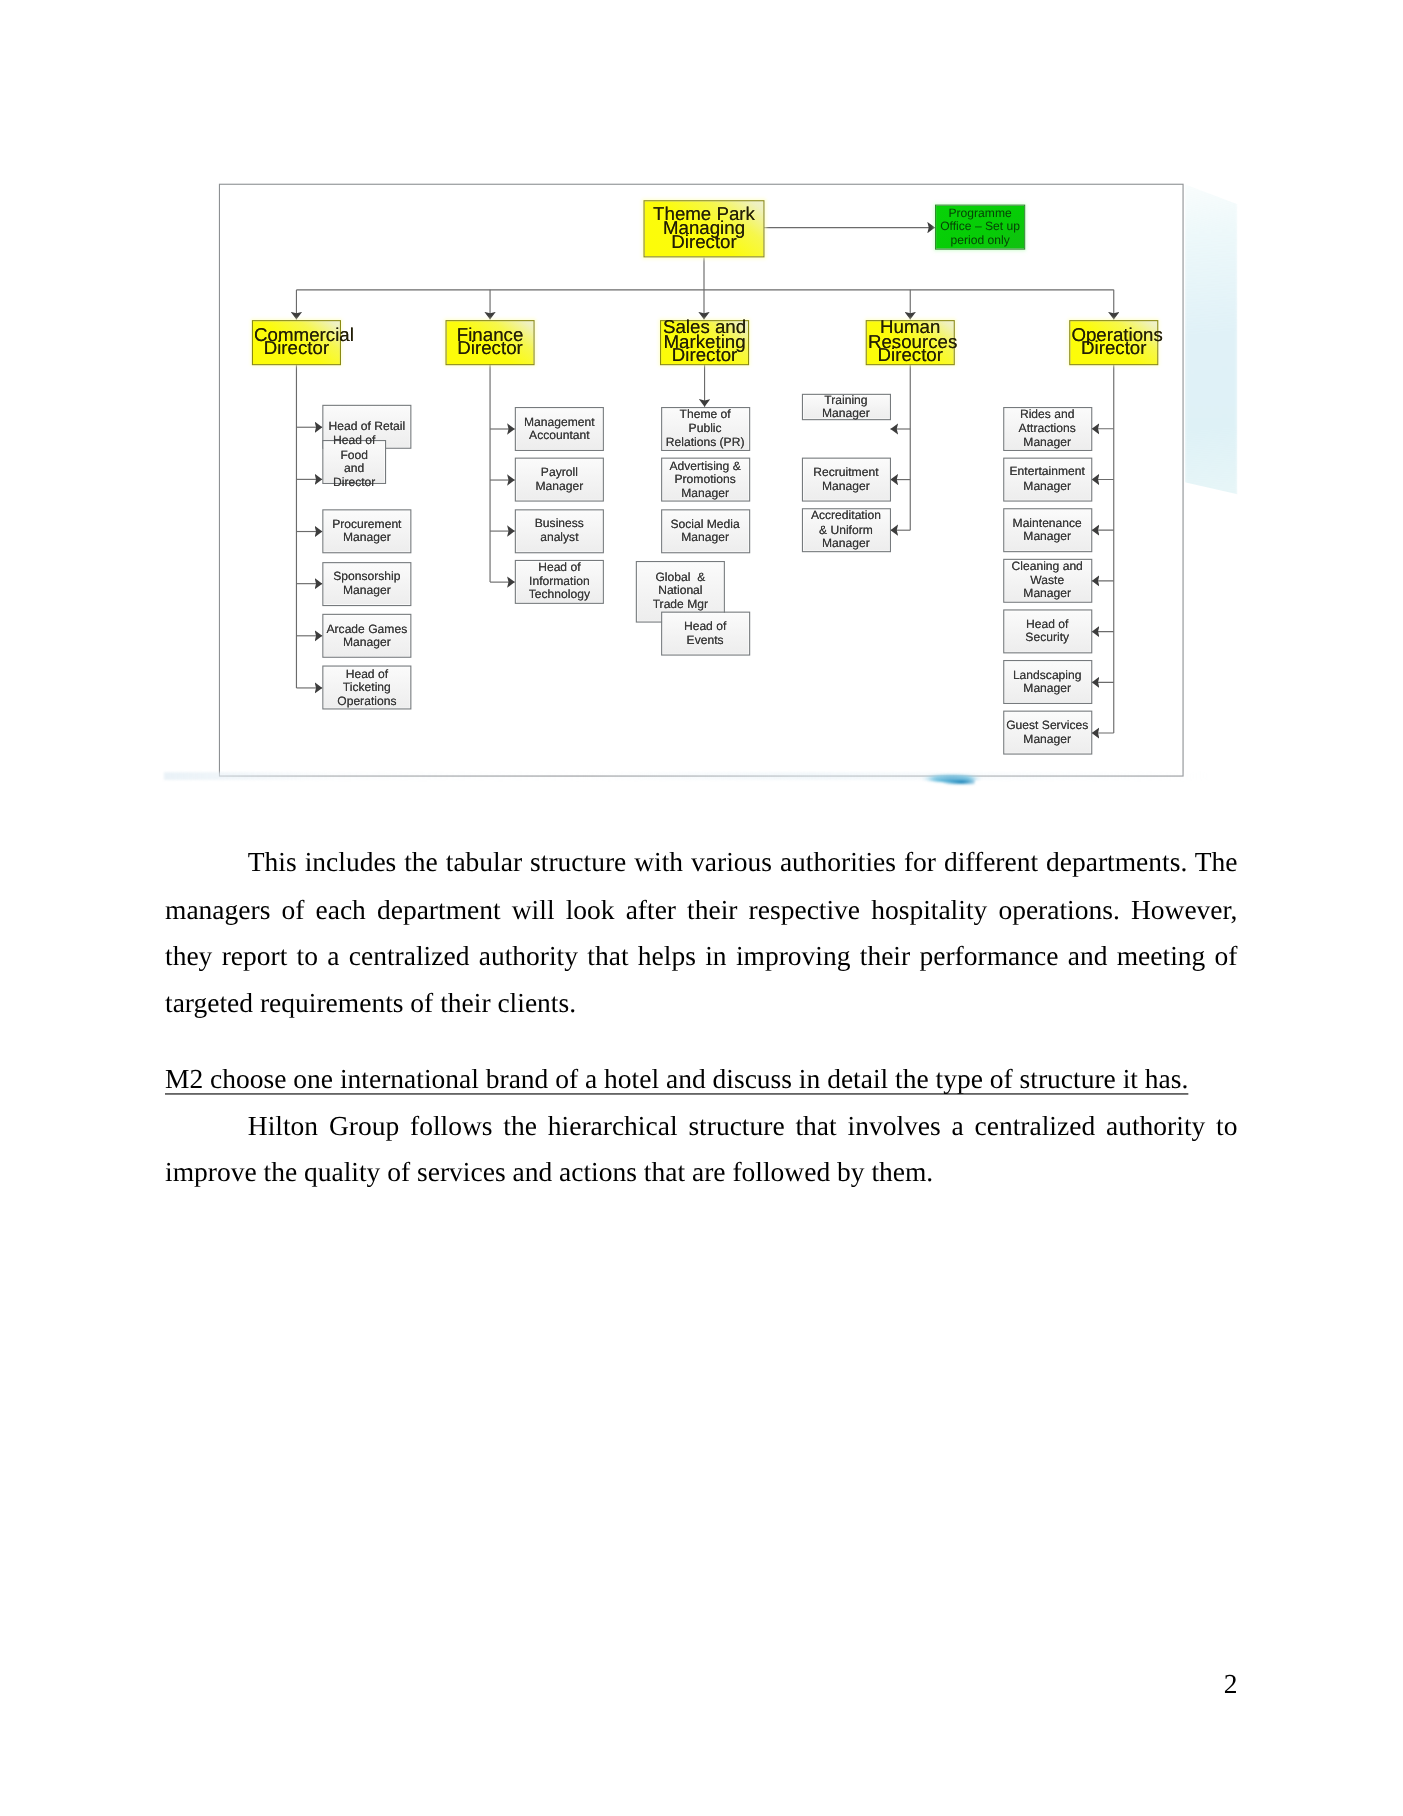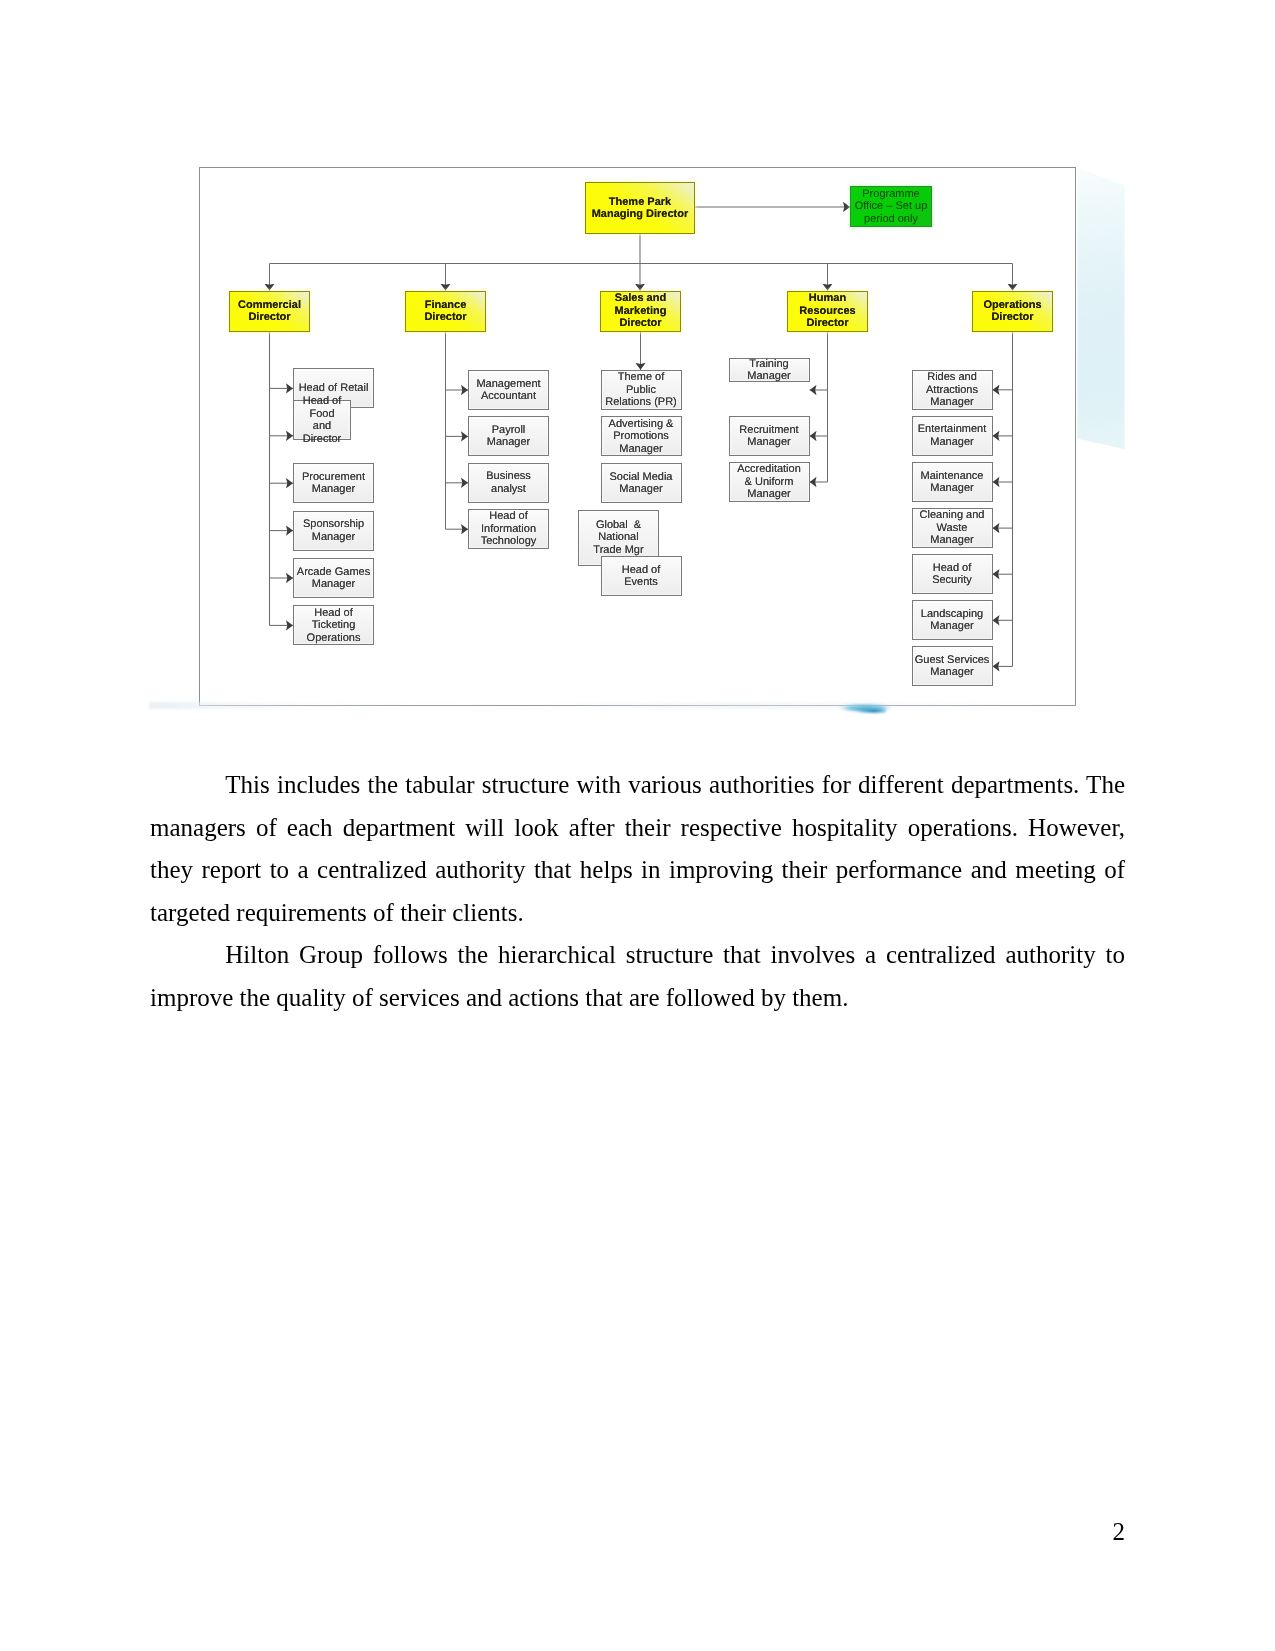--- a/index.html
+++ b/index.html
@@ -11,21 +11,21 @@
   #diagram{position:absolute;left:199px;top:167px;width:877px;height:539px;}
   #diagram .frame{position:absolute;left:0;top:0;width:100%;height:100%;
         border:1.5px solid #8d9093;box-sizing:border-box;background:#fff;}
   #diagram svg{position:absolute;left:0;top:0;}
   .node{position:absolute;box-sizing:border-box;display:flex;align-items:center;
         justify-content:center;text-align:center;
         font-family:"Liberation Sans",sans-serif;color:#222;
         -webkit-font-smoothing:antialiased;text-rendering:geometricPrecision;}
   .node .t{width:100%;padding:0 1px;box-sizing:border-box;}
   .ybox{background:linear-gradient(36deg,#fcfc08 0%,#fcfc0c 46%,#f6f74c 72%,#eff1c0 94%,#f0f2cc 100%);
-        border:1px solid #8a8a10;font-size:11px;line-height:12.4px;font-weight:700;
+        border:1px solid #8a8a10;font-size:17px;line-height:12.4px;font-weight:400;
         color:#221e06;text-shadow:0 0 0.35px rgba(25,22,5,.8);box-shadow:0 0 3px 1px rgba(255,255,190,.75);}
   .gbox{background:linear-gradient(150deg,#08d208 0%,#06cc06 60%,#12c012 100%);border:1px solid #2f8a2f;box-shadow:0 0 3px 1px rgba(190,255,190,.65);font-size:11px;line-height:12.4px;
         font-weight:400;color:#063f06;justify-content:flex-end;}
   .wbox{background:linear-gradient(180deg,#fbfbfb 0%,#f3f3f3 55%,#ededed 100%);
         border:1px solid #767a7d;font-size:11px;line-height:12.5px;color:#3a3a3a;
         font-weight:400;text-shadow:0 0 0.35px rgba(40,40,40,.85);box-shadow:inset 0 0 0 0.6px rgba(255,255,255,.85);}
 
   .wm1{position:absolute;left:1077px;top:167px;width:48px;height:284px;
        background:linear-gradient(175deg,rgba(244,251,251,.55) 0%,rgba(234,247,249,.85) 16%,rgba(224,241,247,1) 48%,rgba(222,241,246,1) 78%,rgba(227,244,246,.85) 100%);
        clip-path:polygon(0% 0.2%,100% 6.6%,100% 99.4%,0% 95.6%);filter:blur(1.3px);}
@@ -297,16 +297,17 @@
           <div>Manager</div>
         </div>
       </div>
 </div>
 <div class="wm1"></div>
 <div class="wm2"></div>
 <div class="wm2b"></div>
 <div class="wm3"></div>
 <div class="doc">
   <p>This includes the tabular structure with various authorities for different departments. The managers of each department will look after their respective hospitality operations. However, they report to a centralized authority that helps in improving their performance and meeting of targeted requirements of their clients.</p>
+  <h2>M2 choose one international brand of a hotel and discuss in detail the type of structure it has.</h2>
   <p>Hilton Group follows the hierarchical structure that involves a centralized authority to improve the quality of services and actions that are followed by them.</p>
 </div>
 <div class="pgnum">2</div>
 </div>
 
 </body></html>

